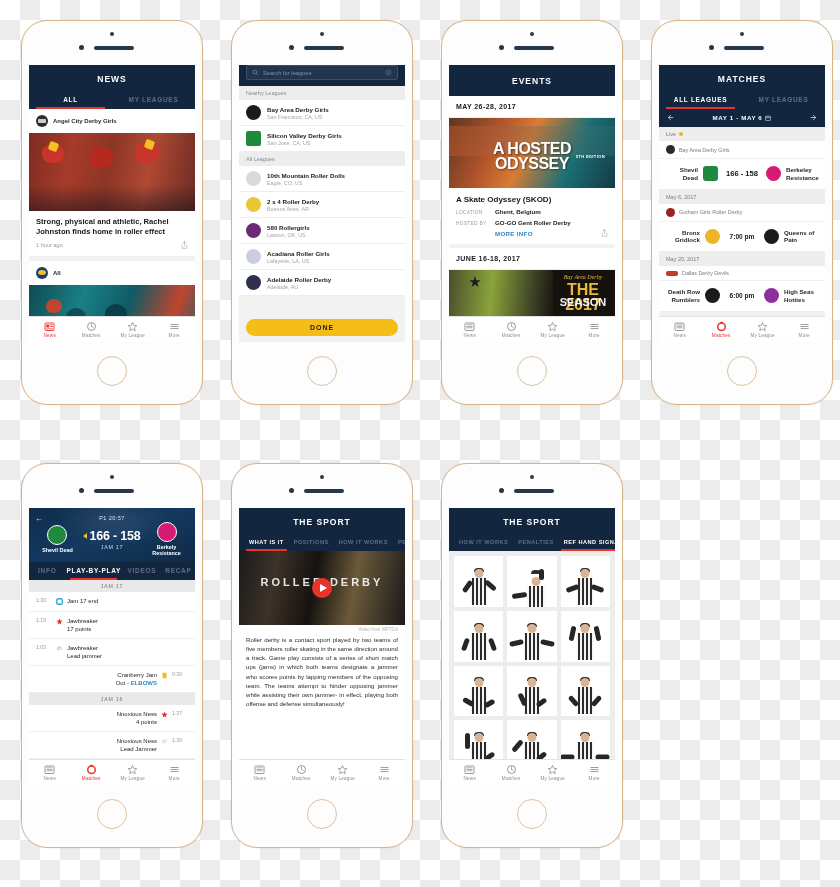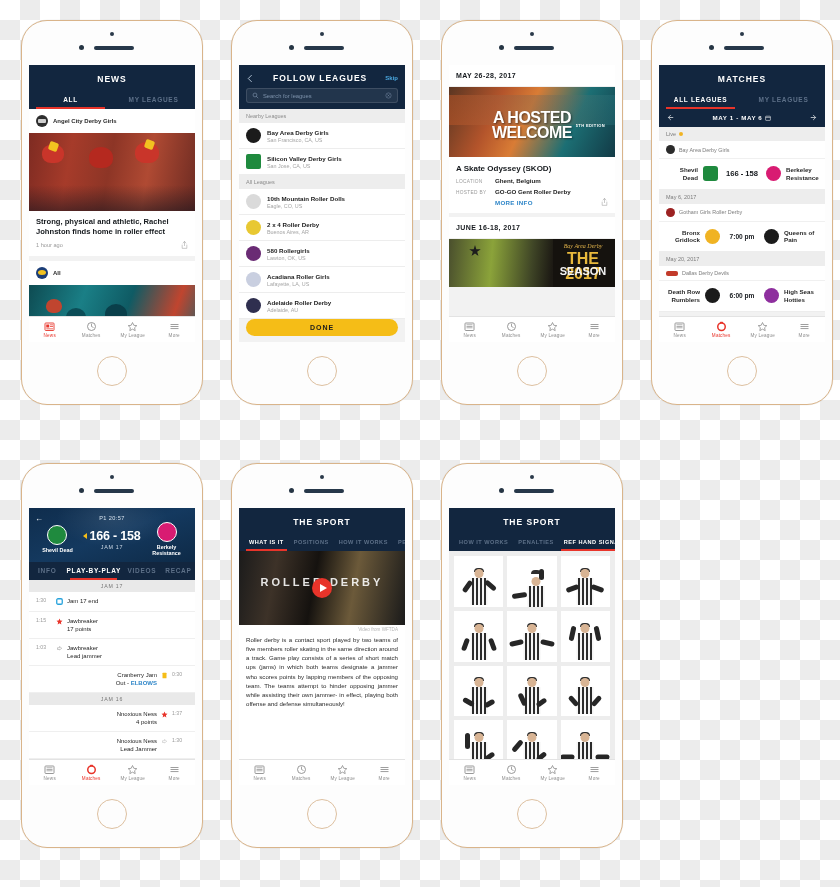--- a/index.html
+++ b/index.html
@@ -467,27 +467,20 @@
   <div class="cell">
     <div class="phone">
       <div class="phone-top">
         <div class="cam"></div>
         <div class="sensor"></div>
         <div class="speaker"></div>
       </div>
       <div class="screen">
         <div class="app">
           <div class="fl-hdr">
-            <div class="fl-top">
-              <svg style="width:9px;height:9px;flex:none" viewBox="0 0 20 20">
-                <path d="M12 3 L5 10 L12 17" fill="none" stroke="#cfe0f0" stroke-width="1.8" stroke-linecap="round"></path>
-              </svg>
-              <div class="fl-title">FOLLOW LEAGUES</div>
-              <div class="fl-skip">Skip</div>
-            </div>
             <div class="fl-search">
               <svg style="width:7px;height:7px;flex:none" viewBox="0 0 20 20">
                 <circle cx="8.5" cy="8.5" r="5.5" fill="none" stroke="#7e93ac" stroke-width="1.8"></circle>
                 <path d="M12.5 12.5 L17 17" stroke="#7e93ac" stroke-width="1.8" stroke-linecap="round"></path>
               </svg>
               <div class="fl-search-txt">Search for leagues</div>
               <svg style="width:7px;height:7px;flex:none" viewBox="0 0 20 20">
                 <circle cx="10" cy="10" r="7.5" fill="none" stroke="#7e93ac" stroke-width="1.4"></circle>
                 <path d="M7 7 L13 13 M13 7 L7 13" stroke="#7e93ac" stroke-width="1.4"></path>
               </svg>
@@ -560,26 +553,29 @@
 
   <div class="cell">
     <div class="phone">
       <div class="phone-top">
         <div class="cam"></div>
         <div class="sensor"></div>
         <div class="speaker"></div>
       </div>
       <div class="screen">
         <div class="app">
+          <div class="hdr">
+            <div class="hdr-title" style="padding:11px 0 10px">EVENTS</div>
+          </div>
           <div class="body-scroll">
             <div class="ev-date">MAY 26-28, 2017</div>
             <div class="ev-photo">
               <div style="position:absolute;left:0;right:0;top:8px;height:30px;background:linear-gradient(90deg,rgba(200,90,40,.45),rgba(40,120,130,.35));"></div>
               <div class="ev-photo-txt">
-                <span>A HOSTED</span><br><span>WELCOME</span>
+                <span>A HOSTED</span><br><span>ODYSSEY</span>
               </div>
               <div style="position:absolute;right:10px;top:36px;font-size:4px;font-weight:bold;color:#fff;letter-spacing:.4px;">5TH EDITION</div>
             </div>
             <div class="ev-info">
               <div class="ev-name">A Skate Odyssey (SKOD)</div>
               <div class="ev-kv">
                 <div class="ev-k">LOCATION</div>
                 <div class="ev-v">Ghent, Belgium</div>
               </div>
               <div class="ev-kv">

